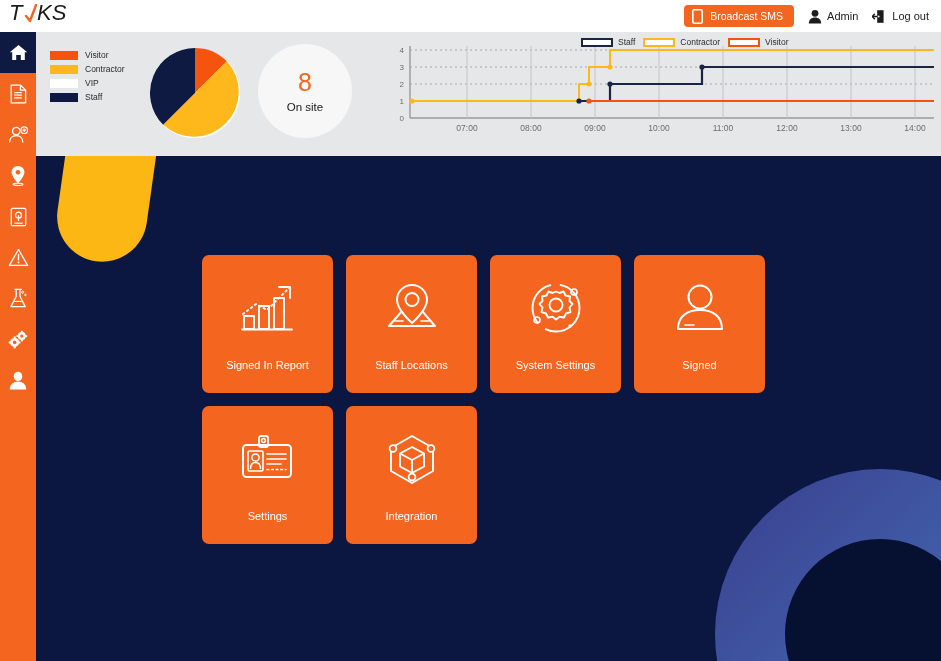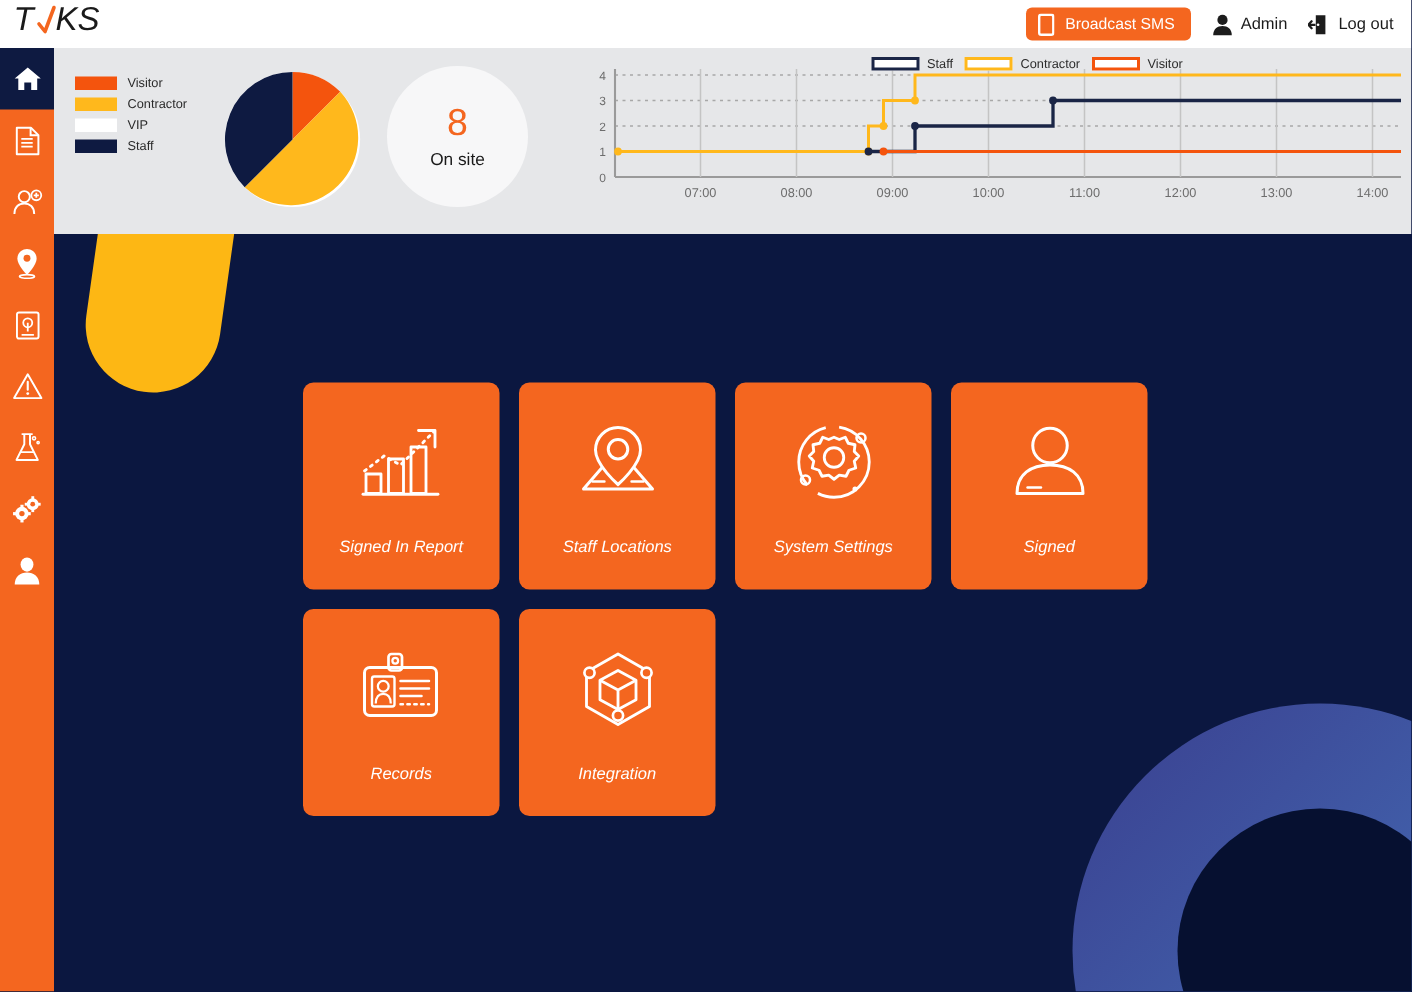--- a/index.html
+++ b/index.html
@@ -101,21 +101,21 @@
     position: absolute; left: 166px; top: 99px;
     display: grid; grid-template-columns: repeat(4, 131px);
     grid-template-rows: repeat(2, 138px); gap: 13px 13px; z-index: 5;
   }
   .tile {
     background: #f4661f; border-radius: 7px;
     display: flex; flex-direction: column; align-items: center;
     justify-content: center; cursor: pointer;
   }
   .tile-icon { height: 62px; display: flex; align-items: center; justify-content: center; }
-  .tile-label { color: #ffffff; font-size: 11px; margin-top: 20px; font-style: italic; }
+  .tile-label { color: #ffffff; font-size: 11px; margin-top: 20px; }
 </style>
 </head>
 <body>
 
 <div id="app">
 
   <div class="topbar">
     <div class="logo">
       <svg width="78" height="26" viewBox="0 0 78 26">
         <text x="0" y="20" font-family="Liberation Sans, sans-serif" font-size="22" font-style="italic" fill="#1a1a1a">T</text>
@@ -423,21 +423,21 @@
             <circle cx="23.5" cy="6.5" r="1.9" fill="none" stroke="#ffffff" stroke-width="1.5"></circle>
             <rect x="8" y="17" width="15" height="20" rx="1.5" fill="none" stroke="#ffffff" stroke-width="1.6"></rect>
             <circle cx="15.5" cy="23.5" r="3.6" fill="none" stroke="#ffffff" stroke-width="1.5"></circle>
             <path d="M10.5 35 C10.5 30.5 12.8 28.5 15.5 28.5 C18.2 28.5 20.5 30.5 20.5 35" fill="none" stroke="#ffffff" stroke-width="1.5"></path>
             <g stroke="#ffffff" stroke-width="1.7" stroke-linecap="round">
               <path d="M27 20 L46 20 M27 25 L46 25 M27 30 L41 30"></path>
               <path d="M27 35.5 L46 35.5" stroke-dasharray="1.6,3"></path>
             </g>
           </svg>
         </div>
-        <div class="tile-label">Records</div>
+        <div class="tile-label">Settings</div>
       </div>
 
       <div class="tile">
         <div class="tile-icon">
           <svg width="56" height="52" viewBox="0 0 56 52">
             <path d="M28 3 L49 15 L49 38 L28 50 L7 38 L7 15 Z" fill="none" stroke="#ffffff" stroke-width="1.9" stroke-linejoin="round"></path>
             <path d="M28 14 L40 20.5 L40 33.5 L28 40 L16 33.5 L16 20.5 Z" fill="none" stroke="#ffffff" stroke-width="1.9" stroke-linejoin="round"></path>
             <path d="M16 20.5 L28 27 L40 20.5 M28 27 L28 40" fill="none" stroke="#ffffff" stroke-width="1.9" stroke-linejoin="round"></path>
             <circle cx="9" cy="15.5" r="3.4" fill="#f4661f" stroke="#ffffff" stroke-width="1.8"></circle>
             <circle cx="47" cy="15.5" r="3.4" fill="#f4661f" stroke="#ffffff" stroke-width="1.8"></circle>

